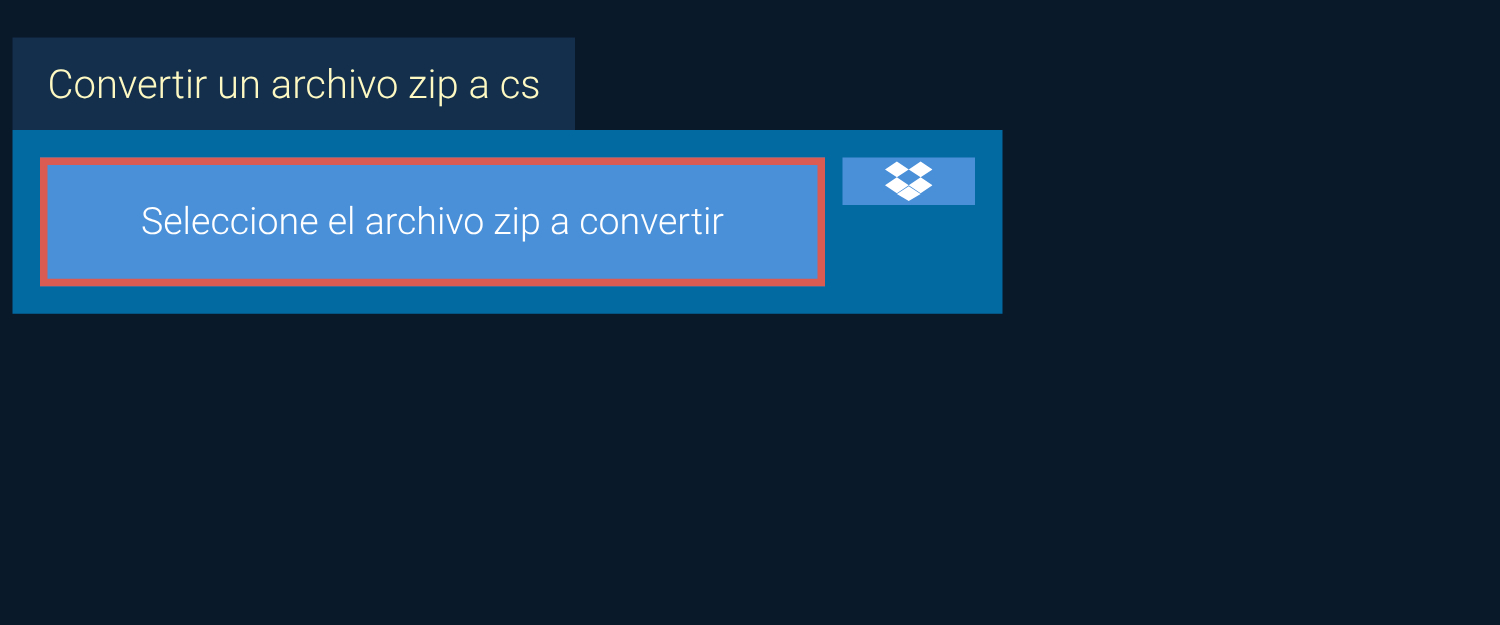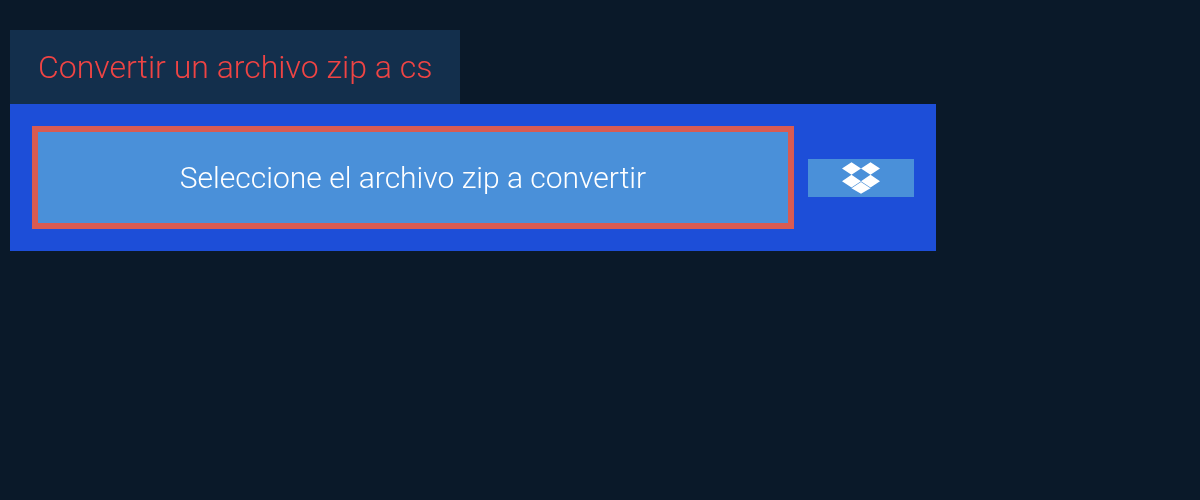--- a/index.html
+++ b/index.html
@@ -13,33 +13,33 @@
       width: 1200px;
       height: 500px;
       overflow: hidden;
     }
     .container {
       padding: 30px;
       padding-left: 10px;
     }
     .tab-header {
       background: #132f4c;
-      color: #ef4444;
+      color: #fef9c3;
       font-size: 32px;
       font-weight: 300;
       padding: 18px 28px;
       display: inline-block;
     }
     .content-panel {
-      background: #1d4ed8;
+      background: #0369a1;
       padding: 22px;
-      width: 926px;
+      width: 792px;
       display: flex;
       gap: 14px;
-      align-items: center;
+      align-items: flex-start;
     }
     .select-file-button {
       background: #4a90d9;
       border: 6px solid #d95b52;
       color: #ffffff;
       font-size: 30px;
       font-weight: 300;
       padding: 28px 38px;
       text-align: center;
       cursor: pointer;

